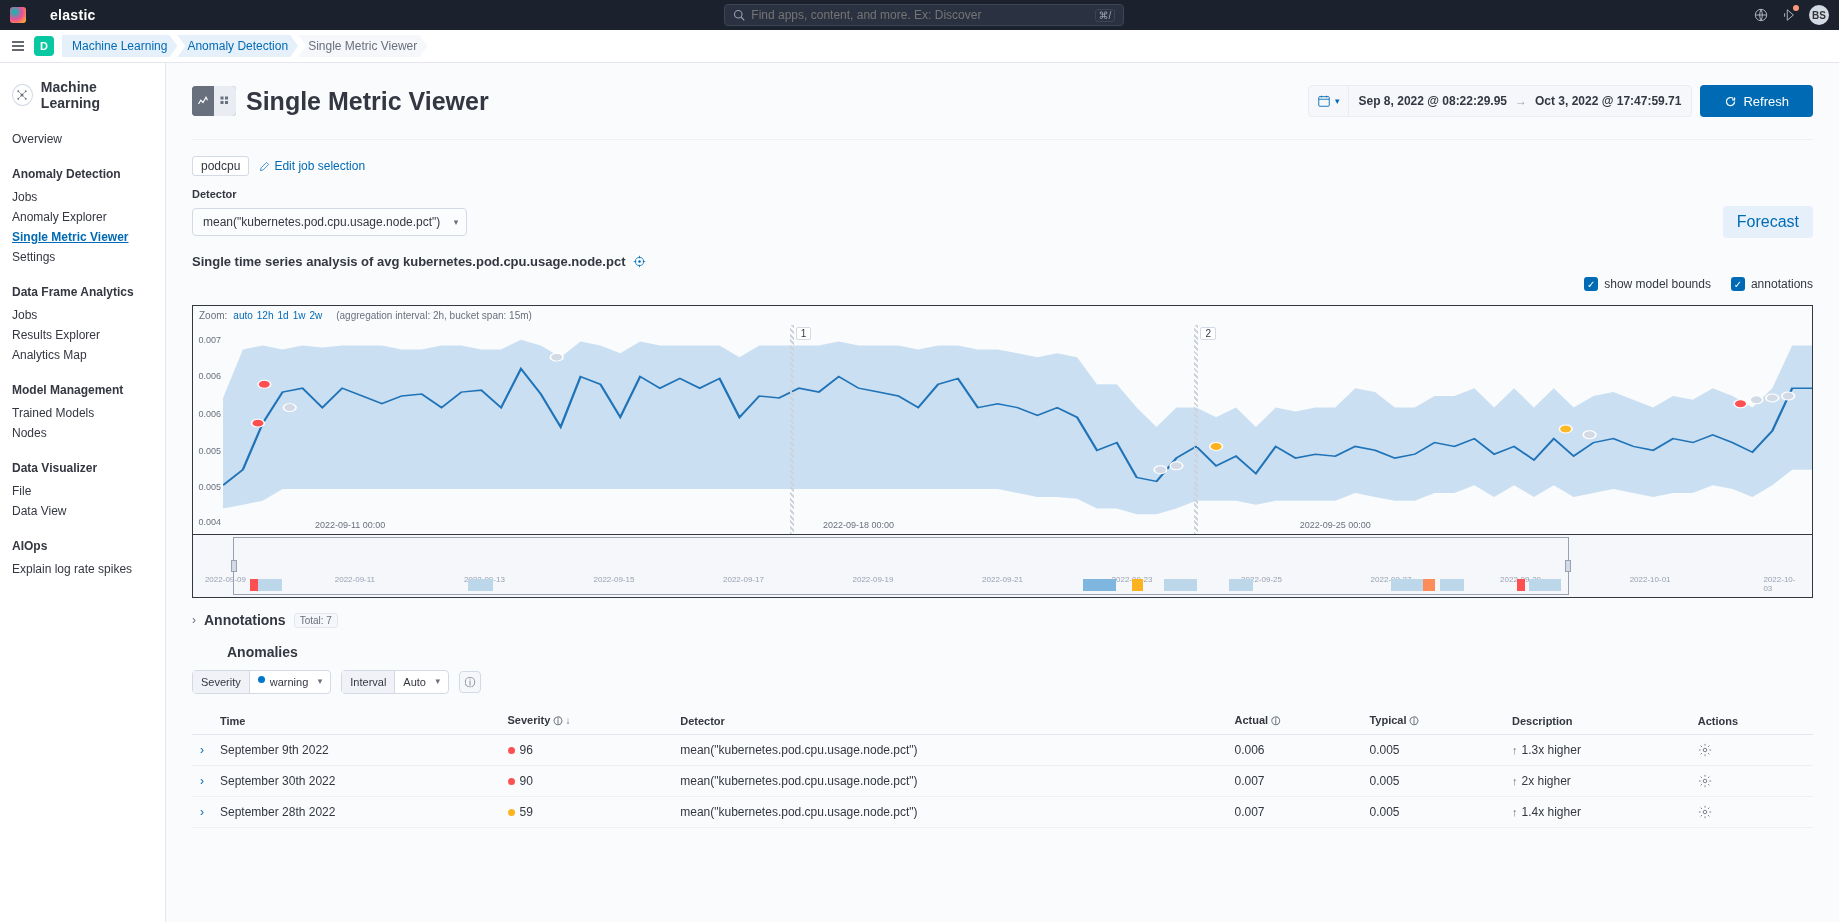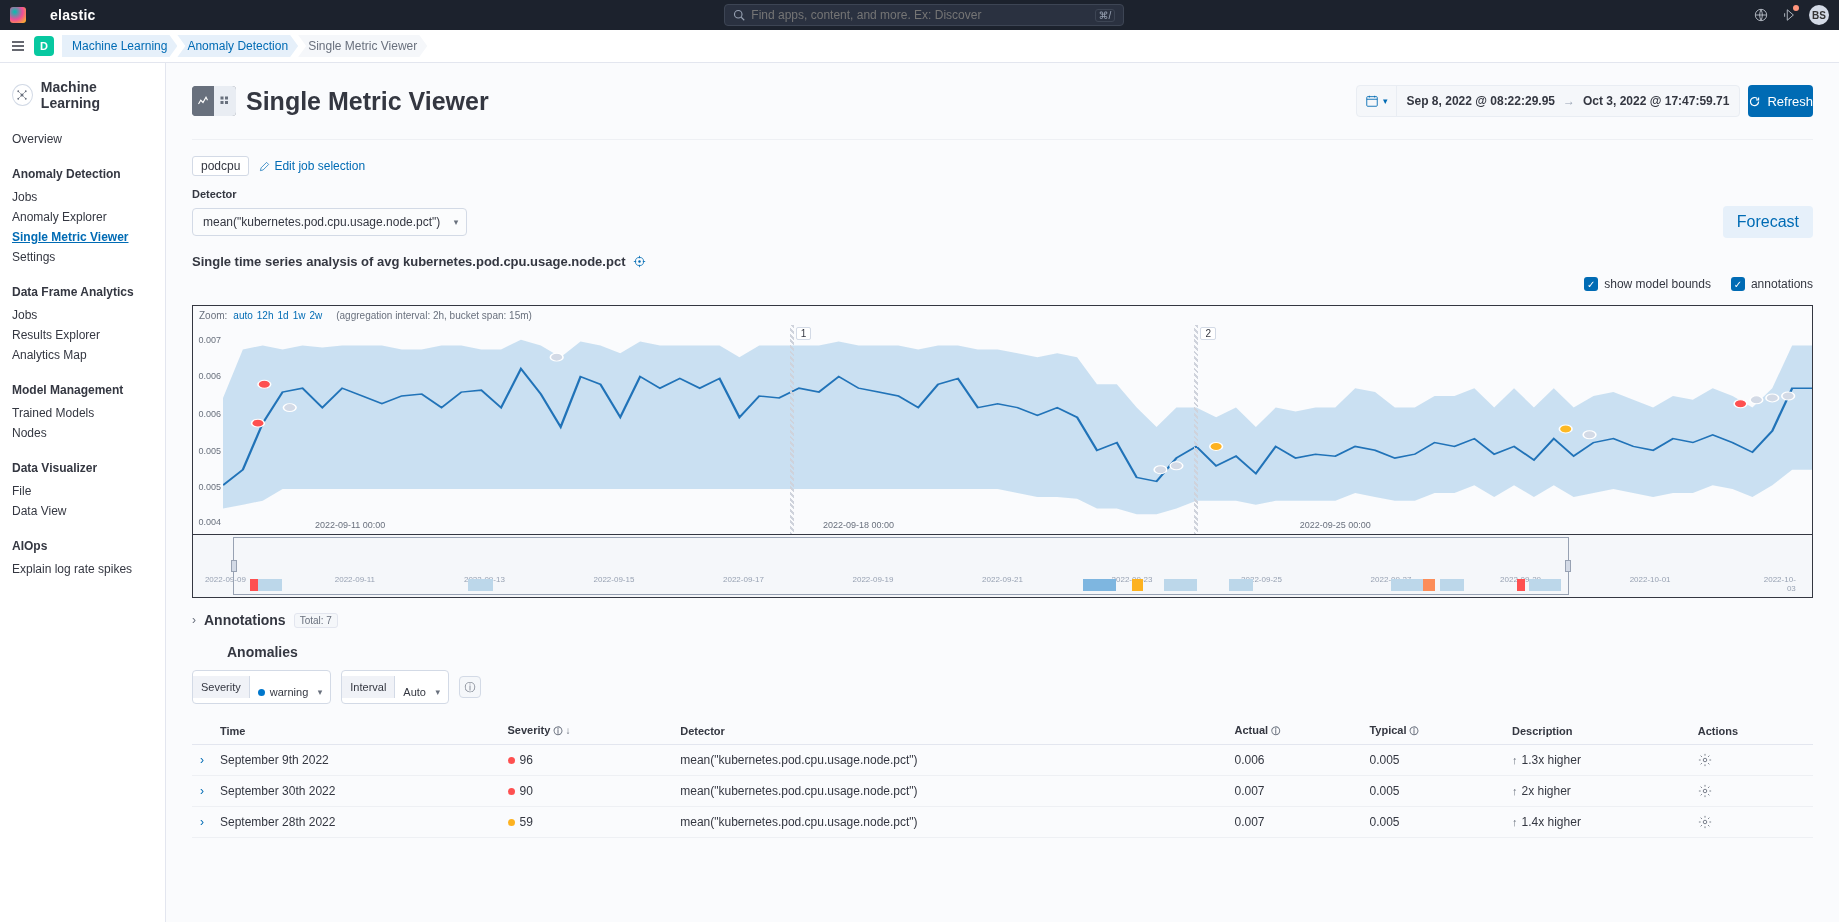--- a/index.html
+++ b/index.html
@@ -40,21 +40,21 @@
 .title-group{display:flex;align-items:center;gap:10px;}
 .view-toggle{display:flex;background:#68707d;border-radius:4px;overflow:hidden;}
 .view-toggle button{border:none;background:#68707d;color:#fff;width:22px;height:30px;display:flex;align-items:center;justify-content:center;cursor:pointer;}
 .view-toggle button.inactive{background:#e9edf3;color:#68707d;}
 .page-title{font-size:25px;font-weight:700;}
 .head-actions{display:flex;align-items:center;gap:8px;}
 .date-picker{display:flex;align-items:center;background:#f5f7fa;border:1px solid #e9edf3;border-radius:4px;height:32px;}
 .date-picker .cal{padding:0 8px;border-right:1px solid #e9edf3;height:100%;display:flex;align-items:center;color:#006bb4;gap:4px;}
 .date-range{padding:0 10px;font-size:12px;font-weight:600;color:#343741;display:flex;align-items:center;gap:8px;}
 .arrow{color:#98a2b3;}
-.btn-primary{background:#006bb4;color:#fff;border:none;border-radius:4px;height:32px;padding:0 0;font-size:13px;display:flex;align-items:center;gap:6px;cursor:pointer;}
+.btn-primary{background:#006bb4;color:#fff;border:none;border-radius:4px;height:32px;padding:0 24px;font-size:13px;display:flex;align-items:center;gap:6px;cursor:pointer;}
 .job-row{display:flex;align-items:center;gap:10px;margin-bottom:12px;}
 .job-badge{border:1px solid #d3dae6;border-radius:3px;padding:2px 8px;font-size:12px;background:#fff;}
 .edit-link{color:#006bb4;font-size:12px;display:flex;align-items:center;gap:4px;}
 .label{font-size:11px;font-weight:600;margin-bottom:6px;display:block;}
 .detector-row{display:flex;align-items:center;justify-content:space-between;margin-bottom:16px;}
 .select{border:1px solid #d3dae6;border-radius:4px;background:#fbfcfd;padding:6px 26px 6px 10px;font-size:12px;position:relative;display:inline-flex;align-items:center;gap:6px;}
 .caret{font-size:9px;color:#69707d;position:absolute;right:8px;}
 .btn-forecast{background:#e6f0fa;color:#006bb4;border:none;border-radius:4px;padding:7px 14px;font-size:16px;cursor:pointer;}
 .analysis-title{font-size:13px;font-weight:700;display:flex;align-items:center;gap:8px;}
 .chart-card{border:1px solid #343741;margin-top:14px;position:relative;}
@@ -76,21 +76,21 @@
 .chk{display:flex;align-items:center;gap:6px;}
 .chk .box{width:14px;height:14px;background:#006bb4;border-radius:3px;display:flex;align-items:center;justify-content:center;color:#fff;font-size:10px;}
 .annotations-row{margin-top:14px;display:flex;align-items:center;gap:8px;}
 .annotations-row .chev{color:#69707d;font-size:12px;}
 .annotations-row .lbl{font-size:14px;font-weight:700;}
 .total-badge{background:#f5f7fa;border:1px solid #e3e6ef;border-radius:3px;font-size:10px;padding:1px 5px;color:#69707d;}
 .anomalies-title{font-size:14px;font-weight:700;margin-top:16px;margin-left:35px;}
 .filter-row{display:flex;align-items:center;gap:10px;margin-top:10px;}
 .filter-group{display:flex;align-items:center;border:1px solid #d3dae6;border-radius:4px;background:#fff;}
 .filter-group .lbl{background:#f0f2f7;padding:5px 8px;font-size:11px;border-right:1px solid #d3dae6;}
-.filter-group .sel{padding:5px 22px 5px 8px;font-size:11px;position:relative;display:flex;align-items:center;gap:5px;margin-top:10px;}
+.filter-group .sel{padding:5px 22px 5px 8px;font-size:11px;position:relative;display:flex;align-items:flex-start;gap:5px;}
 .sev-dot{width:7px;height:7px;border-radius:50%;display:inline-block;}
 .info-btn{width:22px;height:22px;border:1px solid #d3dae6;border-radius:4px;background:#f5f7fa;color:#69707d;font-size:11px;display:flex;align-items:center;justify-content:center;}
 .table{width:100%;margin-top:14px;border-collapse:collapse;font-size:12px;}
 .table th{text-align:left;font-size:11px;font-weight:600;color:#343741;padding:6px 8px;border-bottom:1px solid #e3e6ef;}
 .table td{padding:8px 8px;border-bottom:1px solid #eef0f4;}
 .expand-cell{width:20px;color:#006bb4;cursor:pointer;}
 .gear{color:#69707d;cursor:pointer;}
 .desc-arrow{font-size:11px;color:#69707d;margin-right:4px;}
 svg{display:block;}
 .annot-marker{position:absolute;top:0;bottom:0;width:4px;background:repeating-linear-gradient(45deg,#cfd3dc,#cfd3dc 2px,transparent 2px,transparent 4px);}
@@ -331,21 +331,21 @@
             <span style="left: 18%;">2022-09-13</span>
             <span style="left: 26%;">2022-09-15</span>
             <span style="left: 34%;">2022-09-17</span>
             <span style="left: 42%;">2022-09-19</span>
             <span style="left: 50%;">2022-09-21</span>
             <span style="left: 58%;">2022-09-23</span>
             <span style="left: 66%;">2022-09-25</span>
             <span style="left: 74%;">2022-09-27</span>
             <span style="left: 82%;">2022-09-29</span>
             <span style="left: 90%;">2022-10-01</span>
-            <span style="left: 98%; text-align: right;">2022-10-03</span>
+            <span style="left: 98%;">2022-10-03</span>
           </div>
         <div class="heat" id="heat">
             <div class="heat-seg" style="left: 3.5%; width: 0.5%; background: rgb(254, 80, 80);"></div>
             <div class="heat-seg" style="left: 4%; width: 1.5%; background: rgb(188, 215, 234);"></div>
             <div class="heat-seg" style="left: 17%; width: 1.5%; background: rgb(188, 215, 234);"></div>
             <div class="heat-seg" style="left: 55%; width: 2%; background: rgb(126, 182, 224);"></div>
             <div class="heat-seg" style="left: 58%; width: 0.7%; background: rgb(253, 178, 32);"></div>
             <div class="heat-seg" style="left: 60%; width: 2%; background: rgb(188, 215, 234);"></div>
             <div class="heat-seg" style="left: 64%; width: 1.5%; background: rgb(188, 215, 234);"></div>
             <div class="heat-seg" style="left: 74%; width: 2%; background: rgb(188, 215, 234);"></div>

